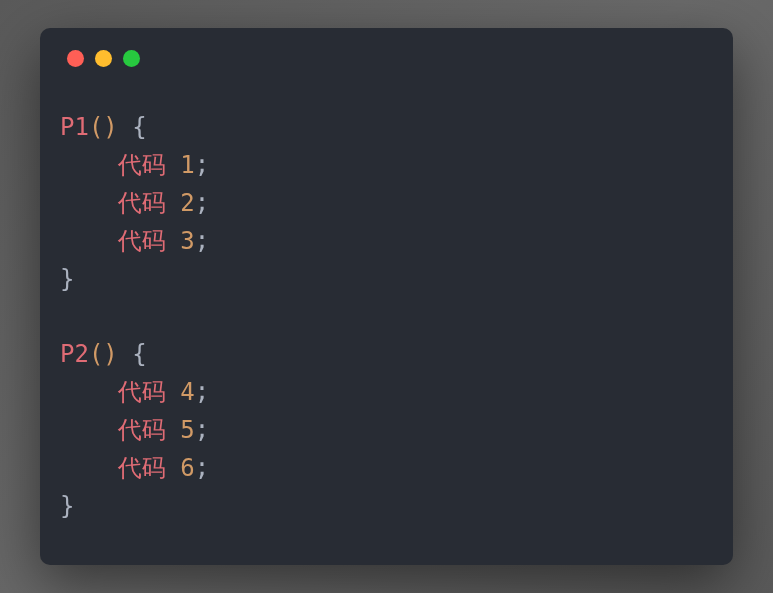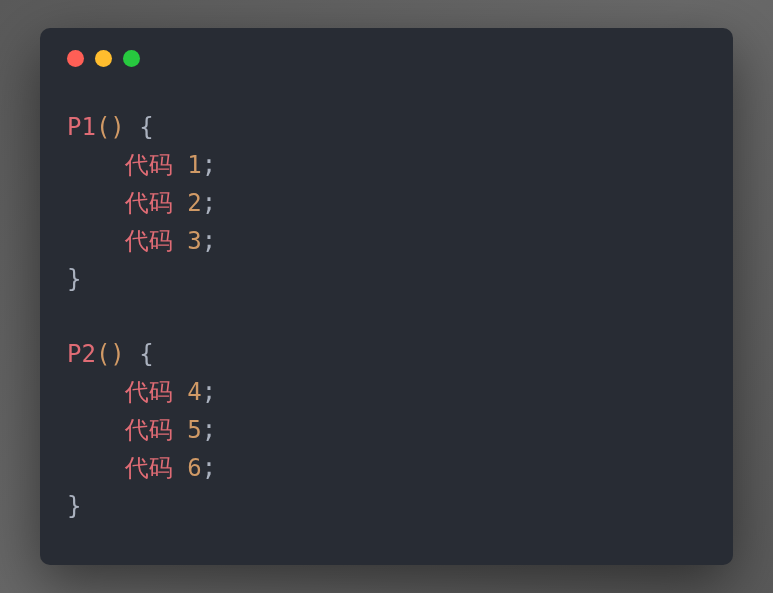--- a/index.html
+++ b/index.html
@@ -31,21 +31,21 @@
     }
     .dot {
       width: 17px;
       height: 17px;
       border-radius: 50%;
     }
     .dot-red { background: #ff5f56; }
     .dot-yellow { background: #ffbd2e; }
     .dot-green { background: #27c93f; }
     .code-area {
-      padding: 42px 0 0 27px;
+      padding: 42px 0 0 20px;
       font-size: 24px;
       line-height: 1.58;
       white-space: pre;
     }
     .fn-name { color: #e06c75; }
     .paren { color: #d19a66; }
     .brace { color: #abb2bf; }
     .kw { color: #e06c75; }
     .num { color: #d19a66; }
     .punct { color: #abb2bf; }

